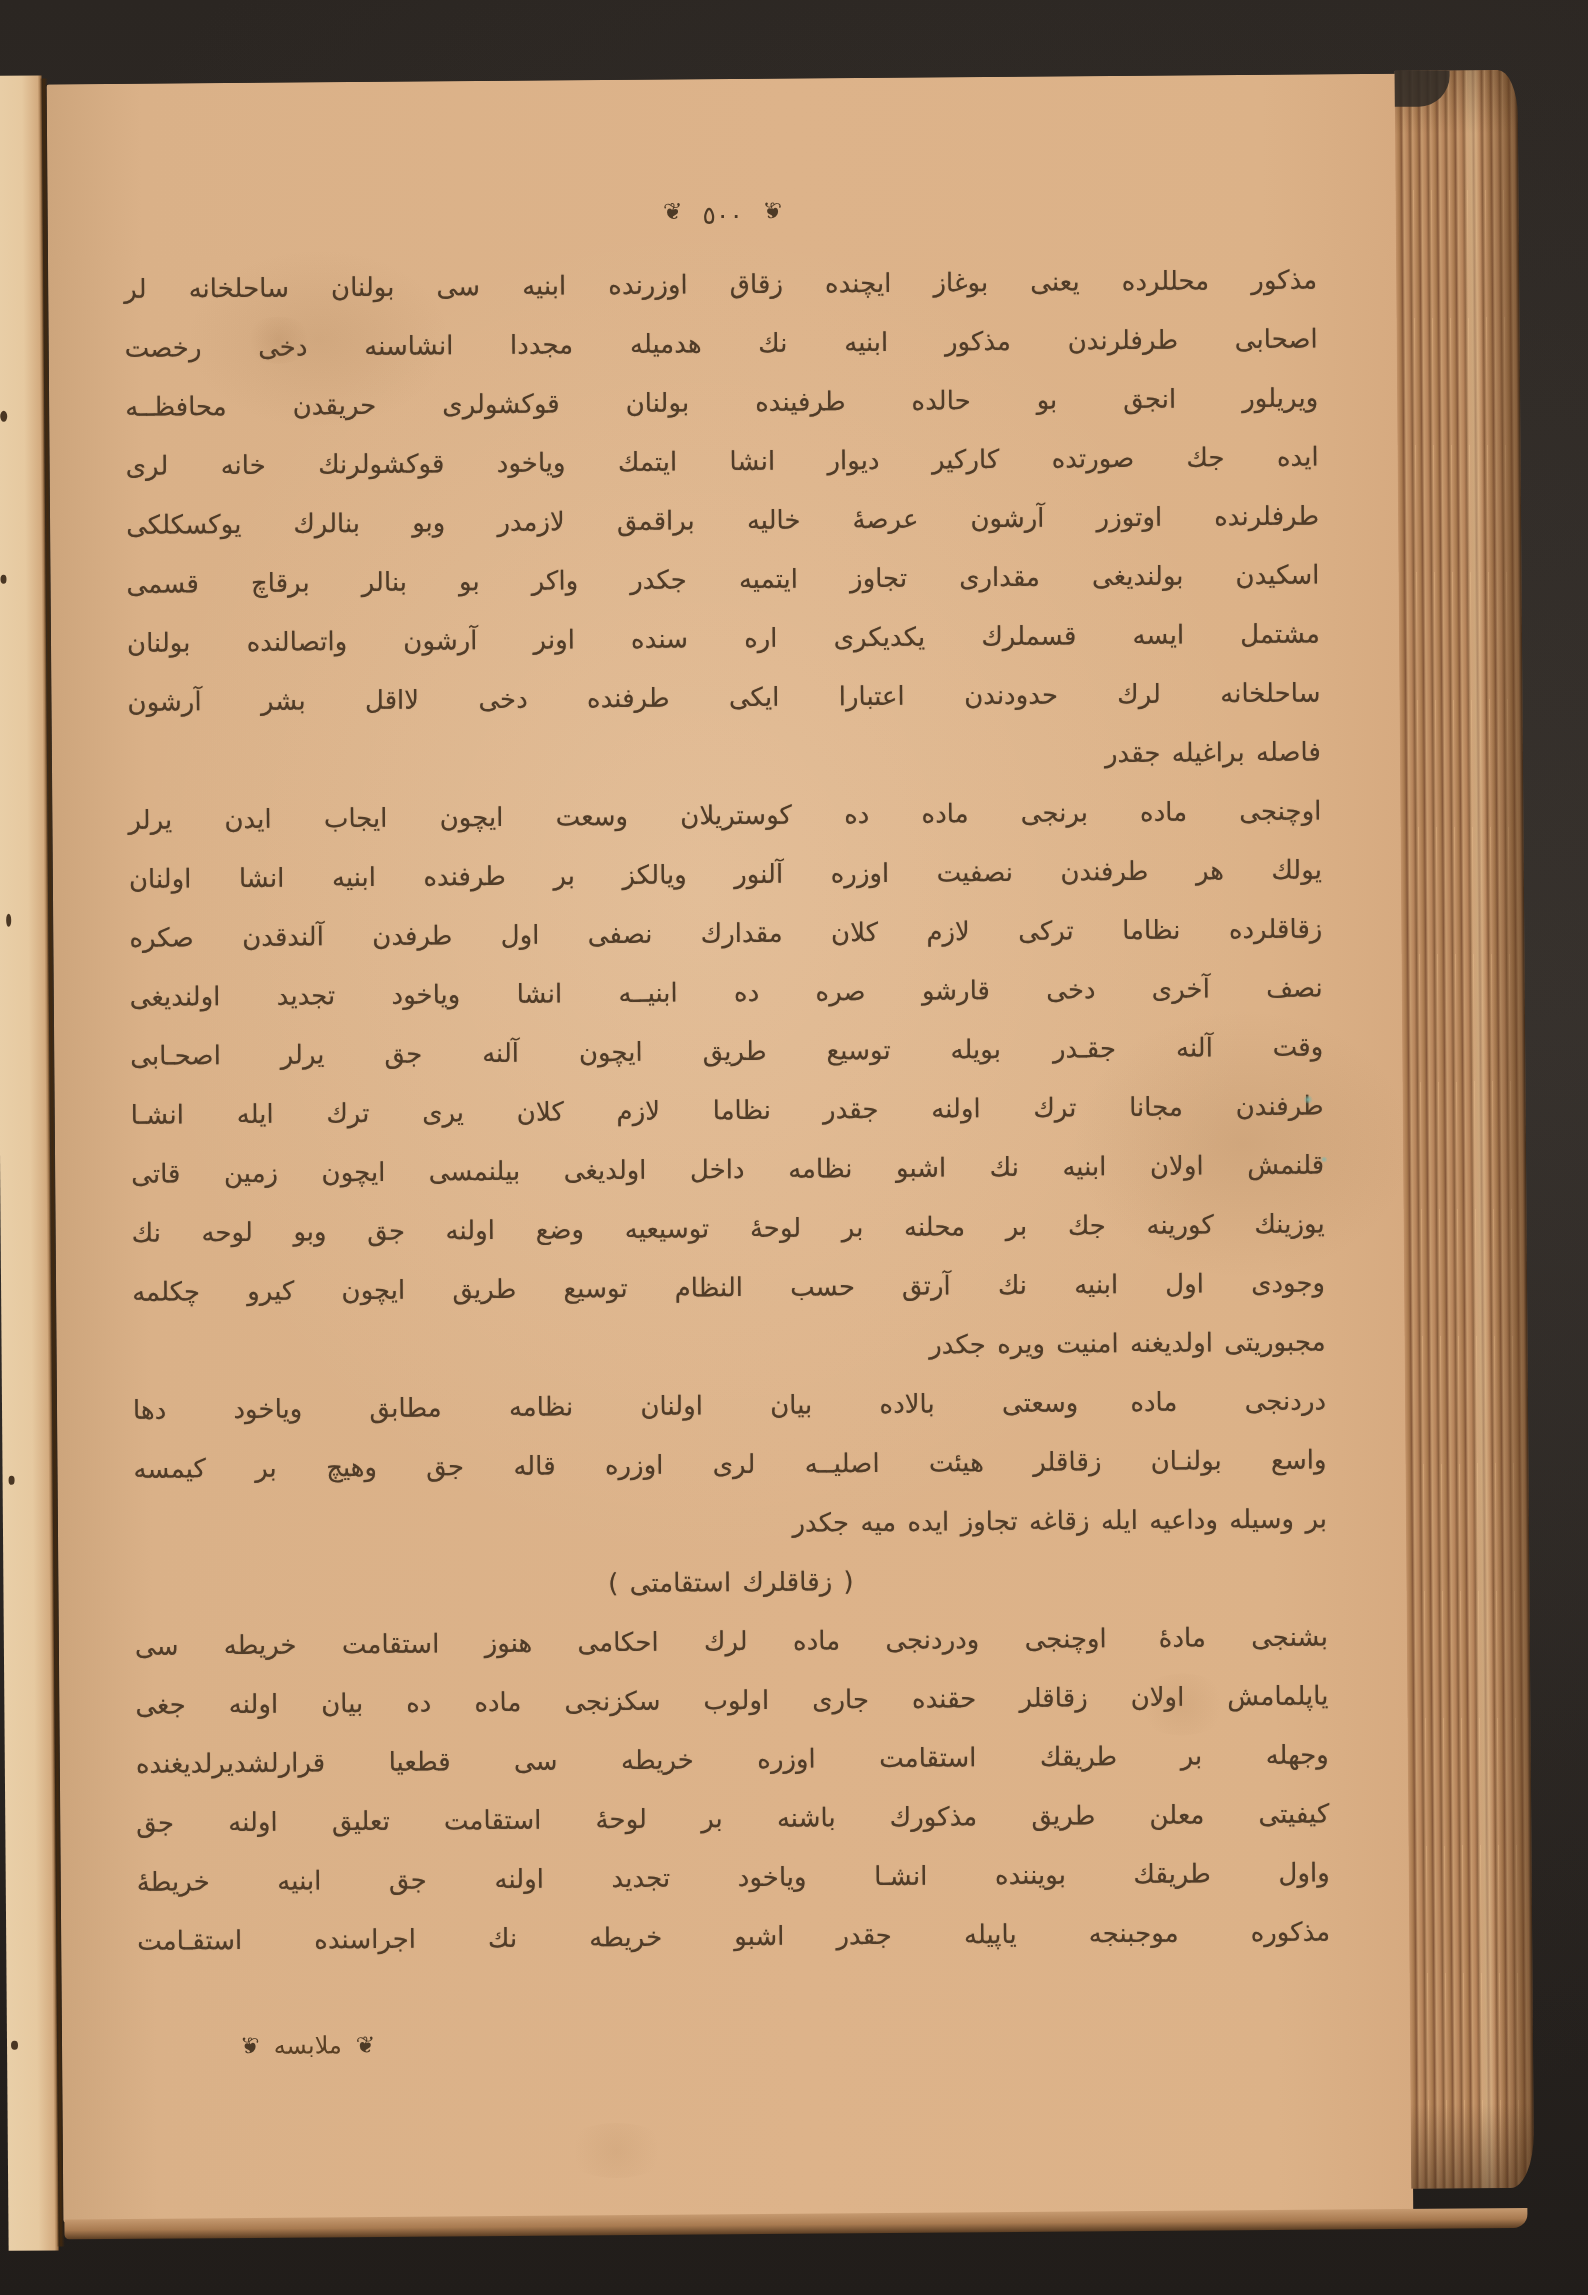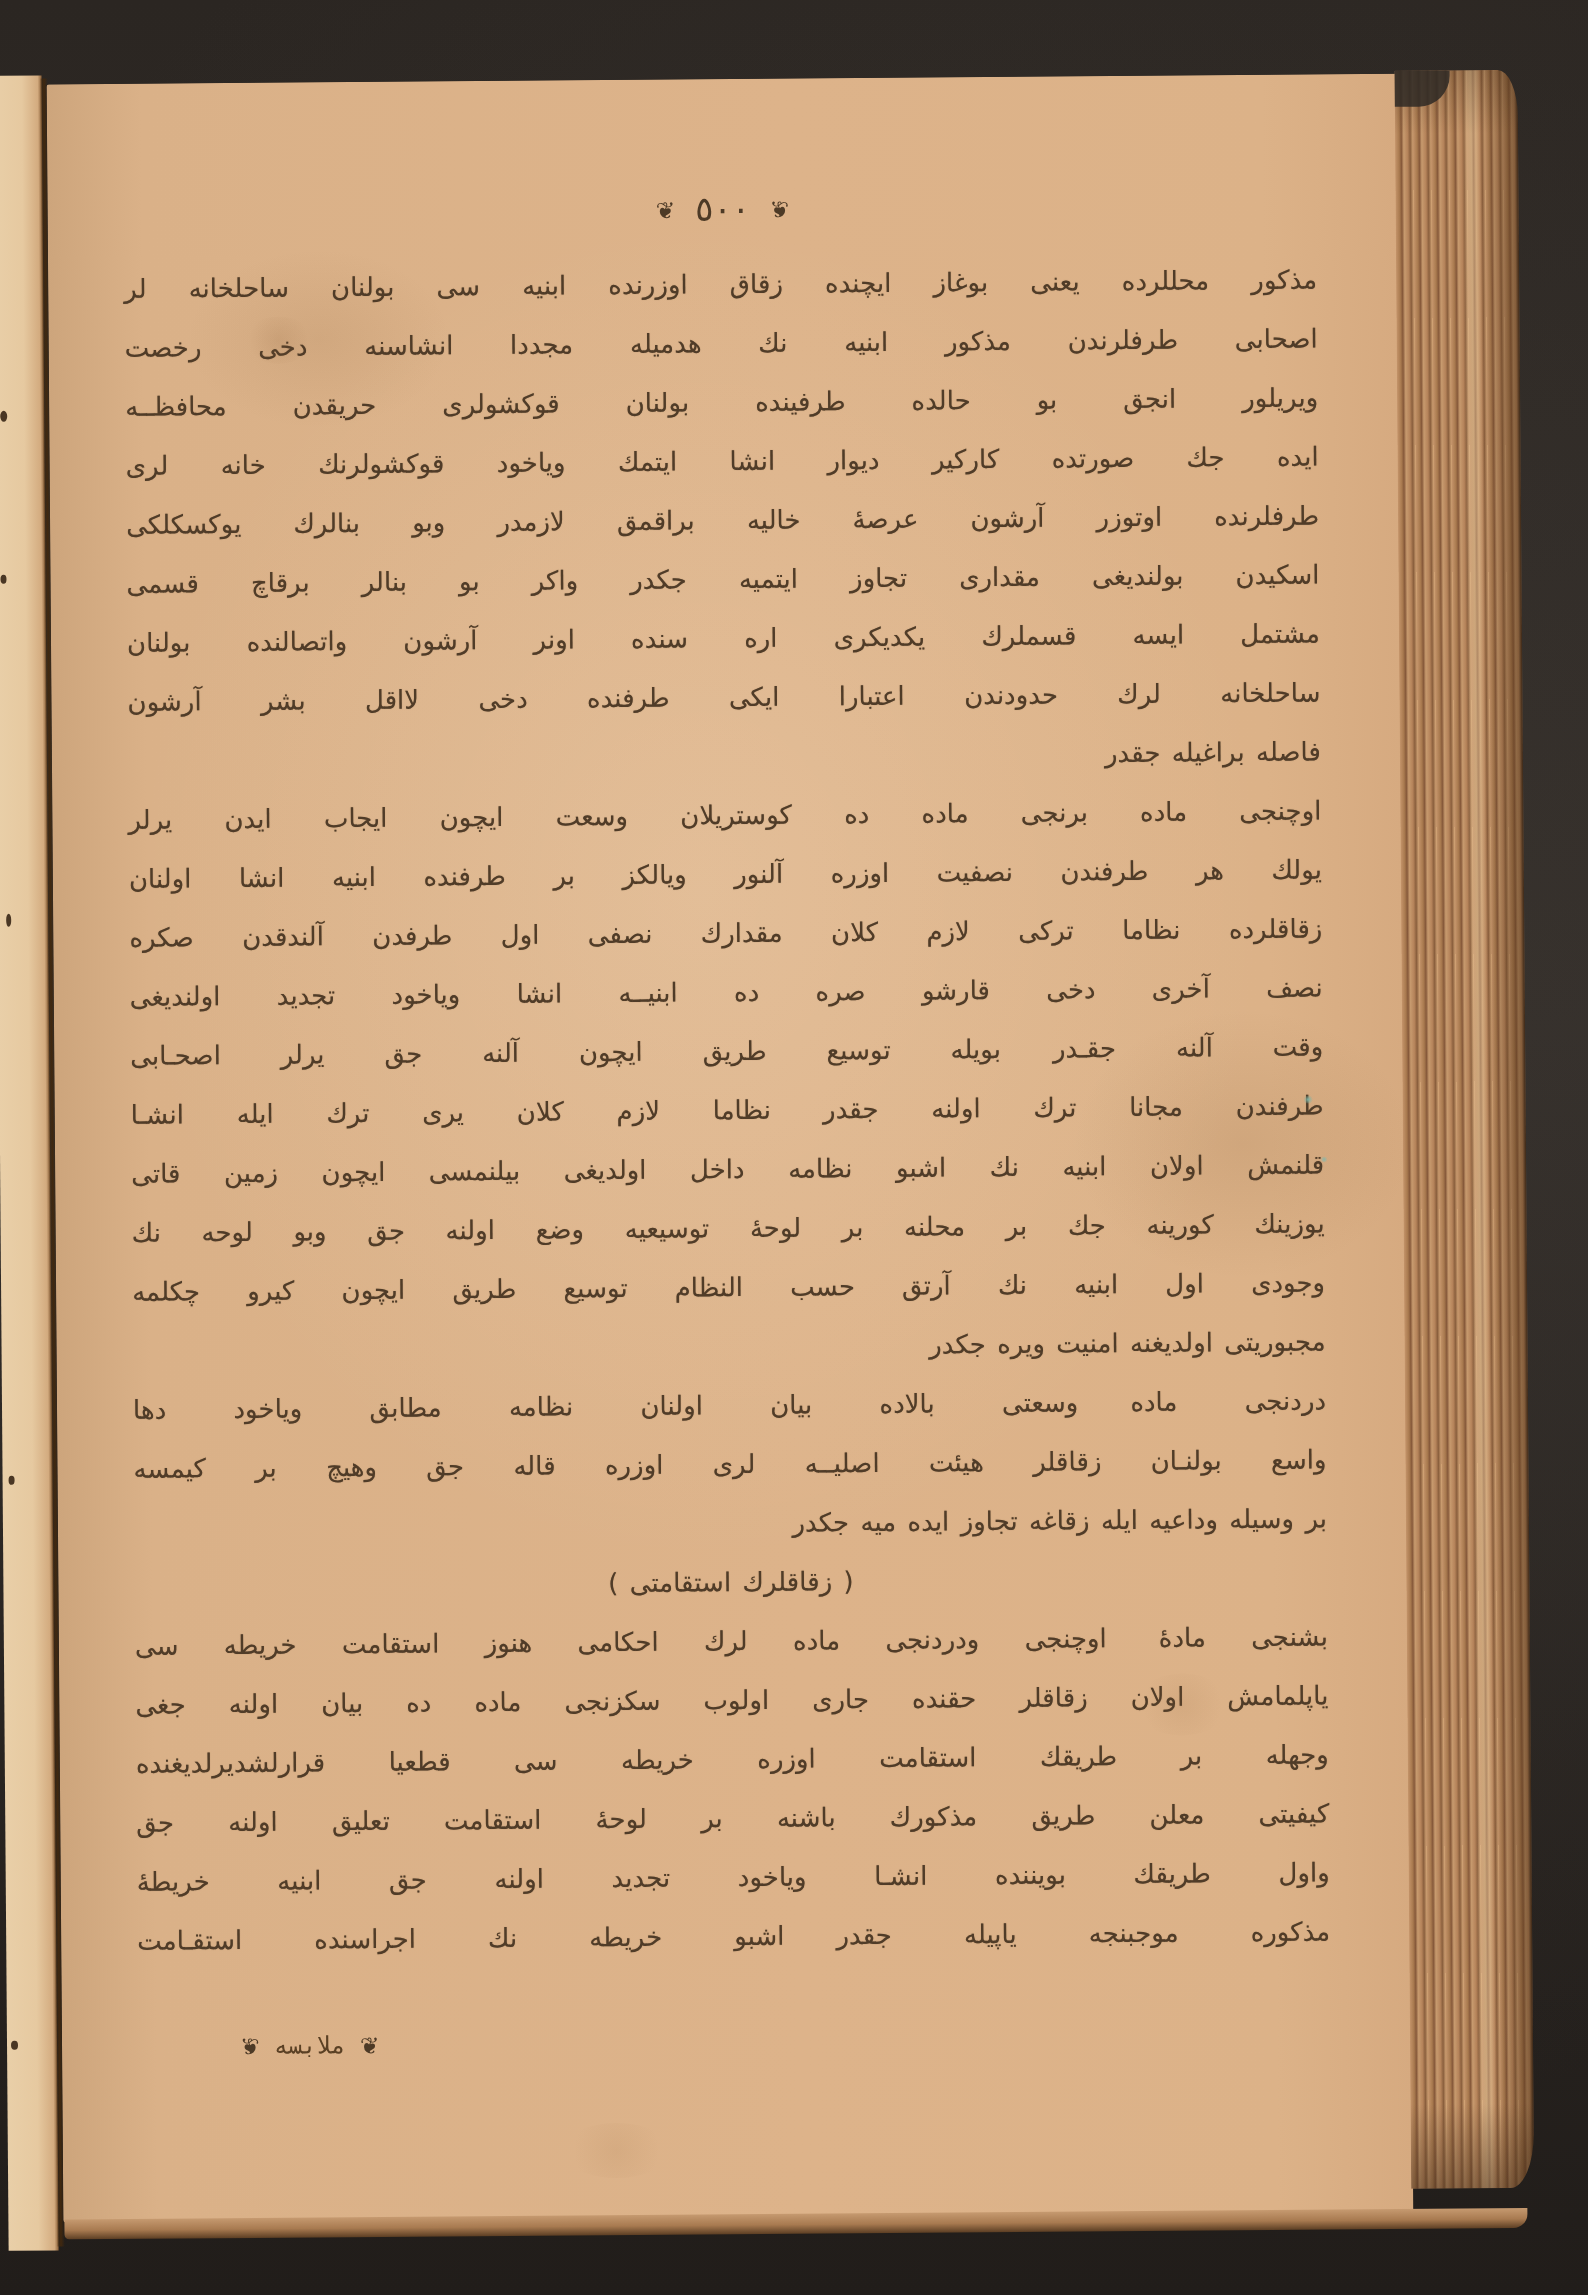--- a/index.html
+++ b/index.html
@@ -43,34 +43,34 @@
   .fore-edge .notch{position:absolute;left:0;top:0;width:55px;height:36px;
     background:#2e2925;border-radius:0 0 31px 0;opacity:.85;}
   
   .bottom-edge{position:absolute;left:56px;top:2213px;width:1463px;height:20px;
     background:linear-gradient(180deg,#c69a70 0%, #a87a50 55%, #5d3f24 100%);
     border-radius:0 0 14px 4.7px;}
   
   .pagenum-row{position:absolute;left:0;top:111px;width:100%;
     display:flex;justify-content:center;align-items:center;gap:20px;
     color:#4d3a26;}
-  .pagenum-row .num{font-size:34px;letter-spacing:4.7px;transform:translateY(-1.6px);}
+  .pagenum-row .num{font-size:25px;letter-spacing:4.7px;transform:translateY(-1.6px);margin-top:12px;}
   .fleuron{font-size:23.4px;color:#4d3a26;}
   .fleuron.flip{transform:scaleX(-1);}
   
   .text-area{position:absolute;left:76px;right:81px;top:176px;direction:rtl;}
   .line{height:59px;line-height:59px;font-size:26px;color:#503c28;
     white-space:nowrap;text-shadow:0 0 0.8px rgba(86,64,40,.55);
     text-align:justify;text-align-last:justify;word-spacing:3.1px;}
   .line.end{text-align:right;text-align-last:right;}
   .line.heading{text-align:center;text-align-last:center;letter-spacing:1.6px;}
   
   .catchword-row{position:absolute;left:178px;top:1949px;direction:rtl;
     display:flex;align-items:center;gap:14px;color:#4d3a26;}
-  .catchword-row .word{font-size:24px;color:#5a4024;font-family:Liberation Mono, monospace;}
+  .catchword-row .word{font-size:24px;color:#5a4024;}
   .stain{position:absolute;border-radius:50%;pointer-events:none;}
 </style>
 </head>
 <body>
 
 <div class="book-tilt">
 
   <div class="facing-edge">
     <div class="speck" style="left:6.2px;top:335px;width:7px;height:11px;"></div>
     <div class="speck" style="left:4.7px;top:499px;width:6.2px;height:9.4px;"></div>

